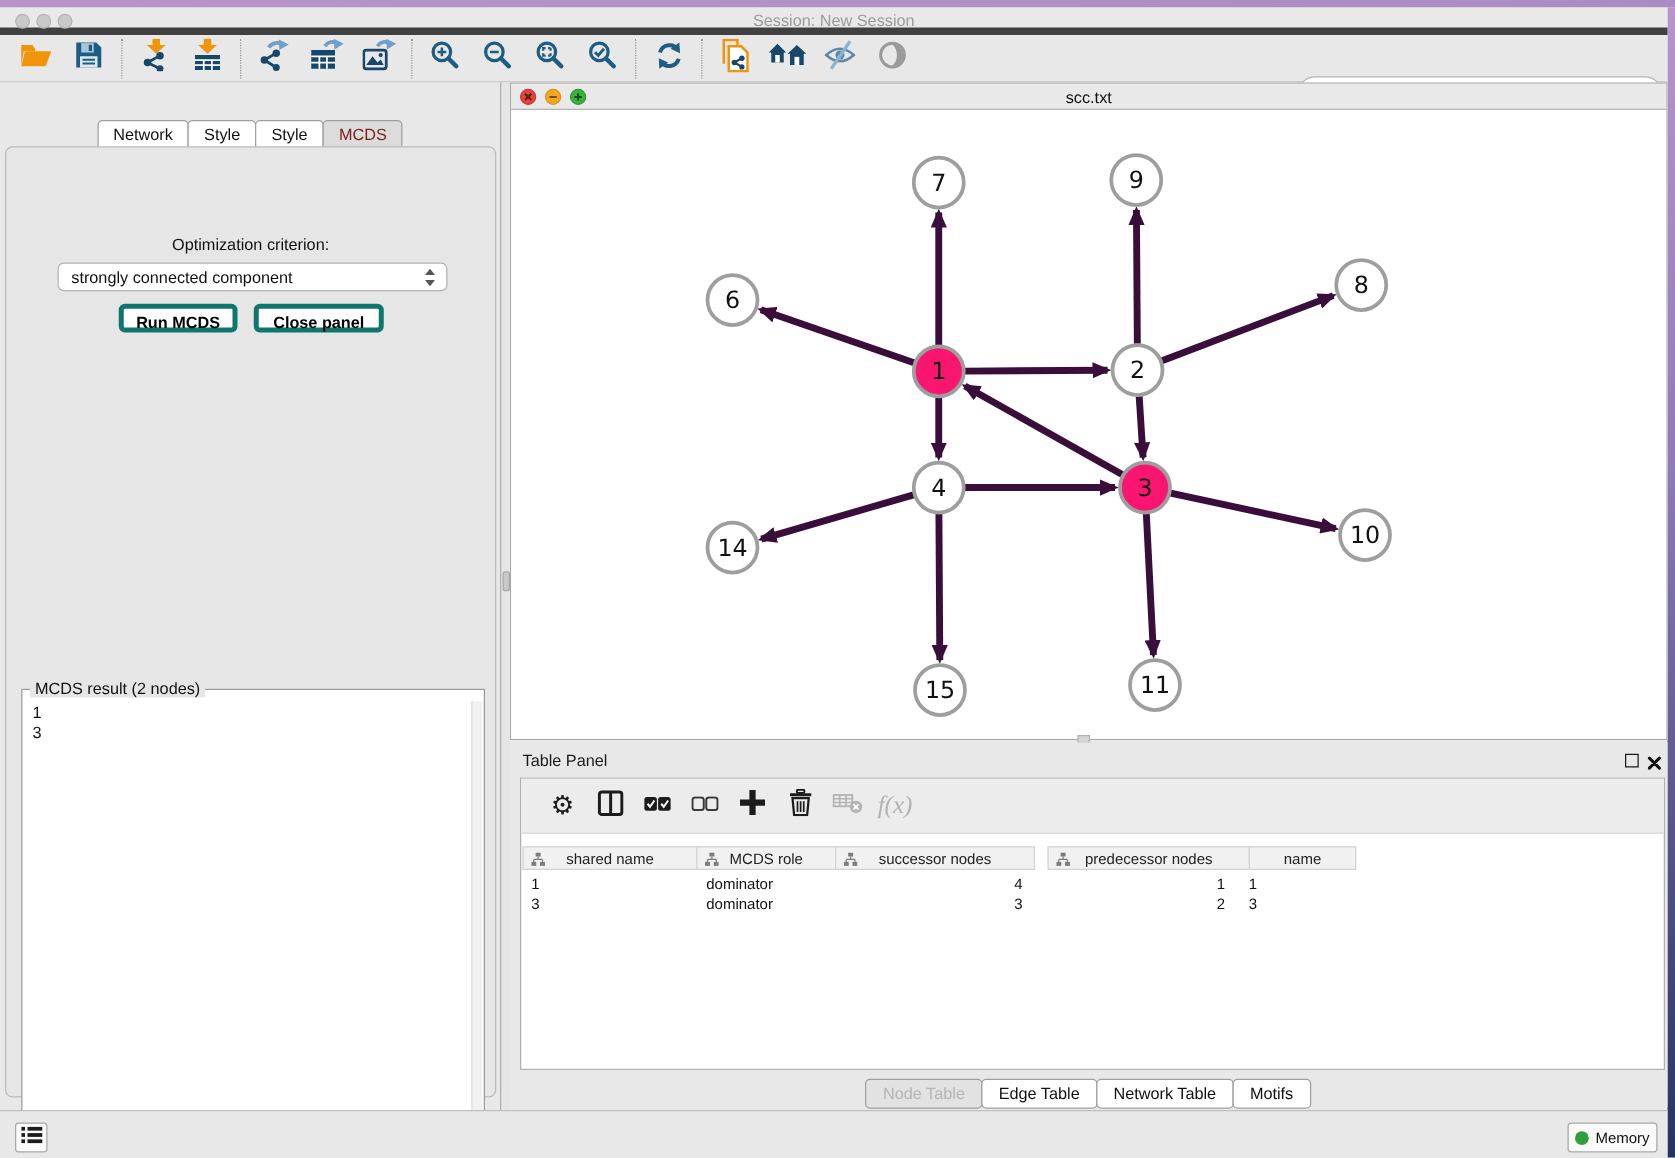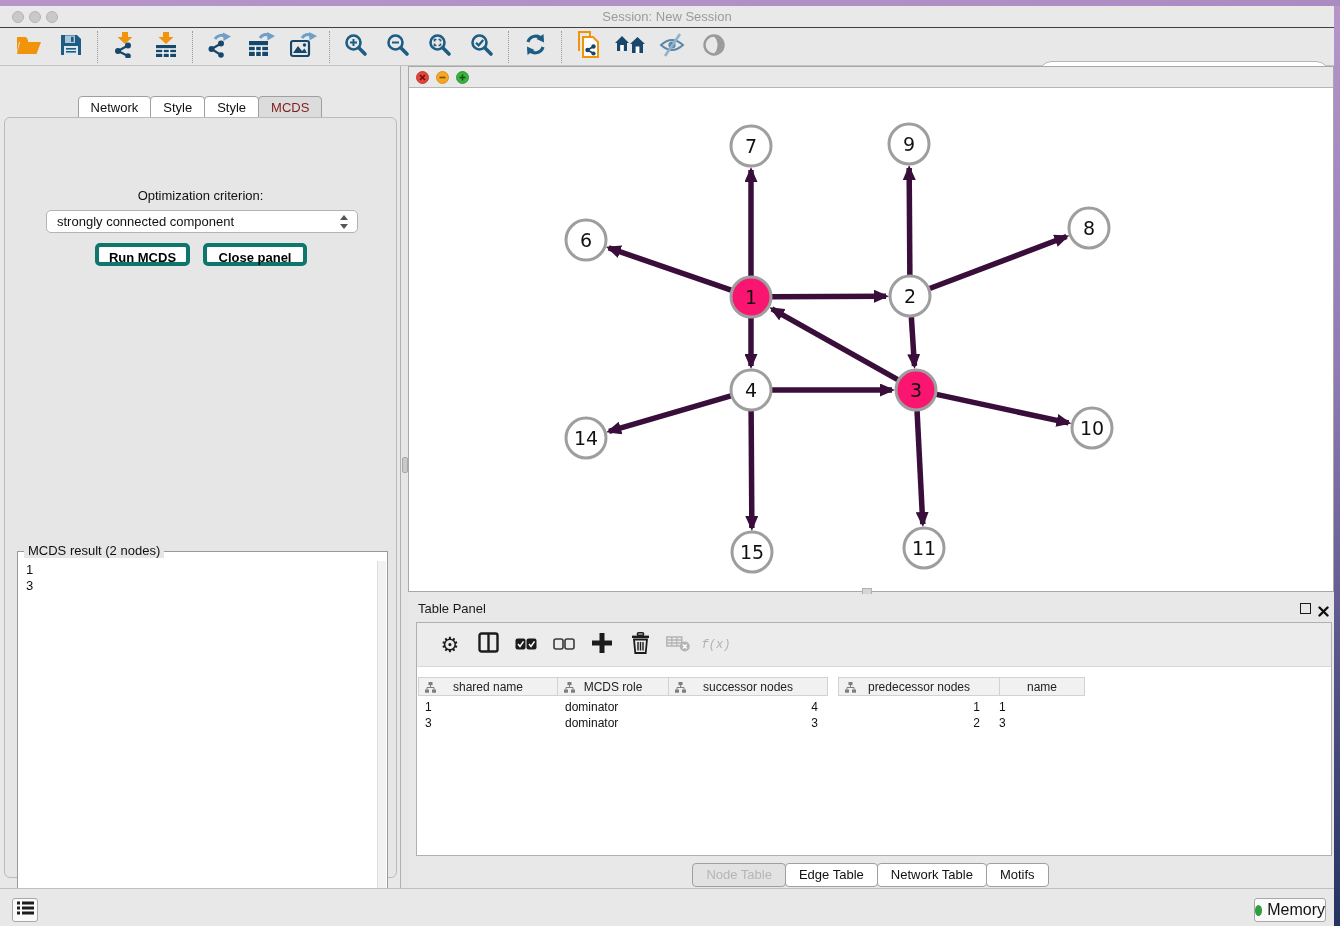--- a/index.html
+++ b/index.html
@@ -5,21 +5,21 @@
   * { margin:0; padding:0; box-sizing:border-box; }
   html,body { width:1340px; height:926px; }
   body { position:relative; background:#e8e8e8; font-family:"Liberation Sans", sans-serif; color:#111; overflow:hidden; }
   .abs { position:absolute; }
 
   
   .top-strip { left:0; top:0; width:1340px; height:6px; background:linear-gradient(90deg,#b795c9,#ab8cc2); }
   .right-strip { left:1334px; top:6px; width:6px; height:920px; background:linear-gradient(#b795c9 0%,#8f7ab5 40%,#24335f 100%); }
 
   
-  .titlebar { left:0; top:6px; width:1334px; height:22px; background:#e9e9e9; border-bottom:1px solid #404040; }
+  .titlebar { left:0; top:6px; width:1334px; height:22px; background:#e9e9e9; border-bottom:6px solid #404040; }
   .titlebar .title { position:absolute; left:0; right:0; top:3px; text-align:center; font-size:13px; color:#9b9b9b; }
   .tl-dot { position:absolute; top:5px; width:12px; height:12px; border-radius:50%; background:#c9c9c9; border:1px solid #b4b4b4; }
 
   
   .toolbar { left:0; top:28px; width:1334px; height:38px; background:#e8e8e8; border-bottom:1px solid #c4c4c4; display:flex; align-items:center; padding-left:8px; }
   .tb-btn { width:42px; height:34px; display:flex; align-items:center; justify-content:center; }
   .tb-sep { width:1px; height:32px; border-left:1px dotted #9a9a9a; margin:0 5px; }
   .searchbox { position:absolute; left:1038px; top:33px; width:292px; height:28px; background:#fff; border:1px solid #b5b5b5; border-radius:14px; display:flex; align-items:center; padding-left:9px; }
   .searchbox input { border:none; outline:none; background:transparent; font-size:13px; width:250px; margin-left:6px; font-family:"Liberation Sans",sans-serif; }
 
@@ -55,35 +55,35 @@
   .traffic { position:absolute; top:4px; width:13px; height:13px; border-radius:50%; display:flex; align-items:center; justify-content:center; }
   .traffic svg { display:block; }
   .canvas { position:absolute; left:0; top:21px; width:924px; height:503px; background:#fff; }
 
   
   .table-panel { left:408px; top:594px; width:926px; height:292px; background:#e8e8e8; }
   .tp-frame { position:absolute; left:8px; top:28px; width:916px; height:234px; border:1px solid #b0b0b0; background:#fff; }
   .tp-toolbar { position:absolute; left:0; top:0; width:100%; height:44px; background:#ececec; border-bottom:1px solid #d8d8d8; display:flex; align-items:center; padding-left:14px; }
   .tpt-btn { width:38px; height:34px; display:flex; align-items:center; justify-content:center; }
   .gear-glyph { font-size:21px; color:#1c1c1c; line-height:1; }
-  .fx-label { font-family:Liberation Mono, monospace; font-style:italic; font-size:12px; color:#b2b2b2; }
+  .fx-label { font-family:Liberation Serif, serif; font-style:italic; font-size:20px; color:#b2b2b2; }
   .thead { position:absolute; left:2px; top:54px; display:flex; }
   .th { position:relative; height:19px; background:#f1f1f1; border:1px solid #d2d2d2; margin-left:-1px; display:flex; align-items:center; justify-content:center; font-size:12px; color:#222; }
   .th .hier { position:absolute; left:6px; top:4px; }
   .trow { position:absolute; left:2px; display:flex; height:16px; }
   .td { font-size:12px; line-height:16px; padding:0 6px; white-space:nowrap; overflow:hidden; }
   .td.right { text-align:right; padding-right:13px; }
   .tp-tabs { position:absolute; left:0; top:269px; width:100%; display:flex; justify-content:center; }
   .btab { border:1px solid #9f9f9f; background:#fff; font-size:13px; padding:3px 13px 4px; margin-left:-1px; border-radius:4px; color:#111; }
   .btab.active { background:#e2e2e2; color:#b5b5b5; }
 
   
   .statusbar { left:0; top:888px; width:1334px; height:38px; background:#e8e8e8; border-top:1px solid #c0c0c0; }
   .list-btn { position:absolute; left:12px; top:9px; width:26px; height:24px; background:#fafafa; border:1px solid #a8a8a8; border-radius:3px; display:flex; align-items:center; justify-content:center; }
-  .memory-btn { position:absolute; right:8px; top:9px; width:72px; height:24px; background:#fafafa; border:1px solid #a8a8a8; border-radius:3px; display:flex; align-items:center; justify-content:center; gap:5px; font-size:16px; }
+  .memory-btn { position:absolute; right:8px; top:9px; width:72px; height:24px; background:#fafafa; border:1px solid #a8a8a8; border-radius:3px; display:flex; align-items:center; justify-content:center; gap:5px; font-size:12px; }
   .mem-dot { width:11px; height:11px; border-radius:50%; background:#2e9e3e; }
 </style>
 </head>
 <body>
 
 <div class="abs top-strip"></div>
 <div class="abs right-strip"></div>
 
 <div class="abs titlebar">
   <span class="tl-dot" style="left:12px"></span>
@@ -305,20 +305,21 @@
     <span class="traffic" style="left:27px; background:#f6a623; border:1px solid #d9931d;">
       <svg width="7" height="3" viewBox="0 0 7 3">
           <path d="M0.5 1.5 H6.5" stroke="#7a4f08" stroke-width="1.6"></path>
         </svg>
       </span>
     <span class="traffic" style="left:47px; background:#3bb13e; border:1px solid #339a36;">
       <svg width="7" height="7" viewBox="0 0 7 7">
           <path d="M3.5 0.5 V6.5 M0.5 3.5 H6.5" stroke="#14531a" stroke-width="1.6"></path>
         </svg>
       </span>
+    <div class="net-title">scc.txt</div>
   </div>
   <div class="canvas">
     <svg id="graph-svg" width="924" height="503">
         <defs>
           <marker id="arrow" markerUnits="userSpaceOnUse" markerWidth="15" markerHeight="13" refX="12" refY="6.5" orient="auto">
             <path d="M0 0 L15 6.5 L0 13 z" fill="#3a0e3b"></path>
           </marker>
         </defs>
         <line x1="342" y1="188" x2="342" y2="82" stroke="#3a0e3b" stroke-width="5.5" marker-end="url(#arrow)"></line>
         <line x1="322.15100568517136" y1="202.143074691241" x2="199.68456493123276" y2="159.83648606715315" stroke="#3a0e3b" stroke-width="5.5" marker-end="url(#arrow)"></line>

